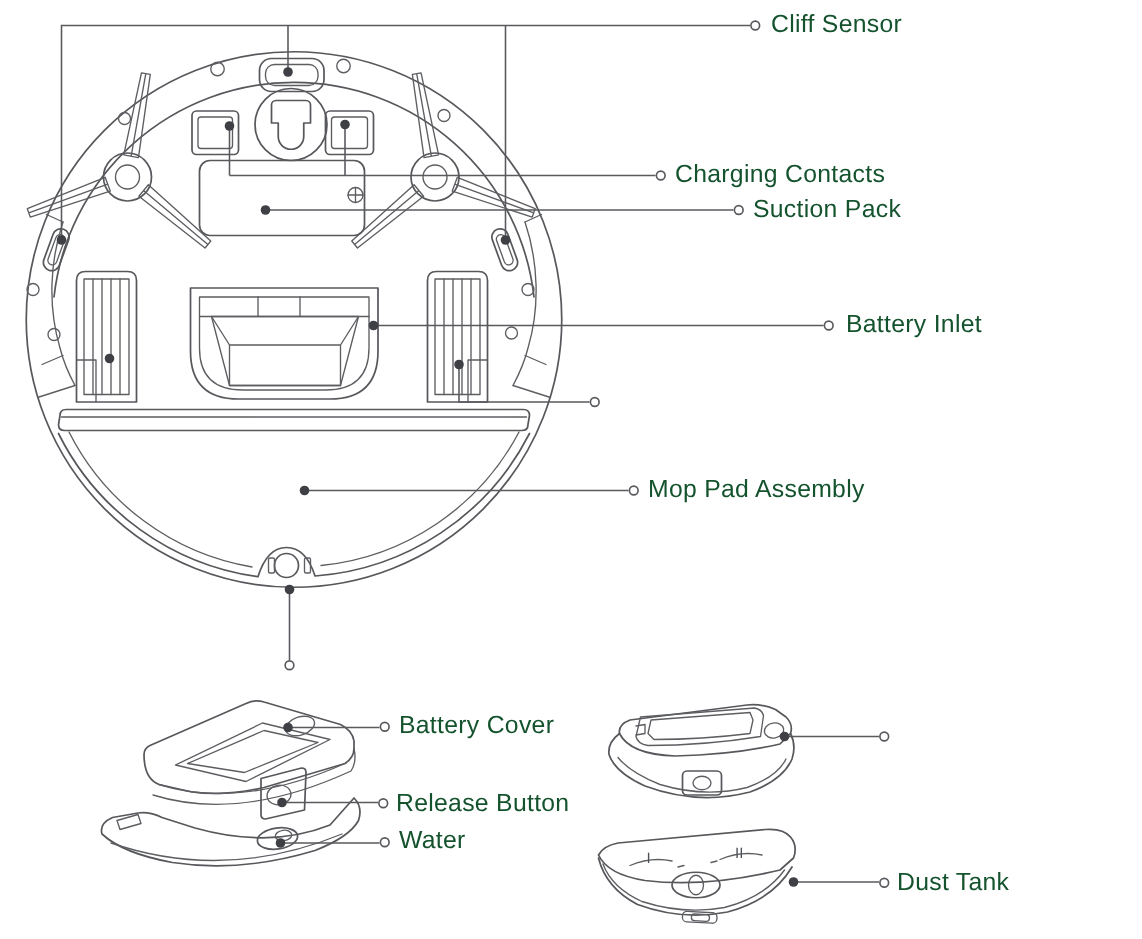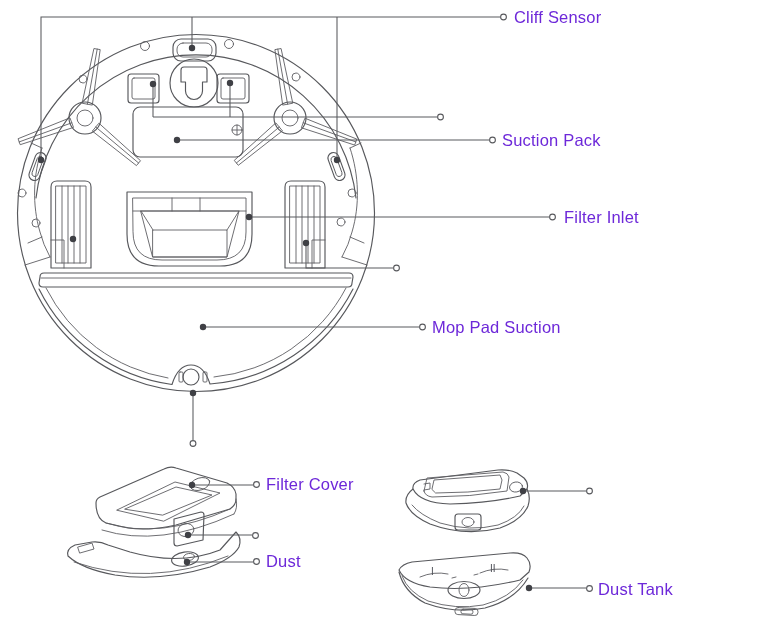--- a/index.html
+++ b/index.html
@@ -1,20 +1,20 @@
 <!DOCTYPE html>
 <html><head>
 <meta charset="utf-8">
 <style>
   html,body{margin:0;padding:0;background:#ffffff;}
   .stage{position:relative;width:761px;height:626px;background:#fff;overflow:hidden;
          font-family:"Liberation Sans",sans-serif;}
   .stage svg{position:absolute;left:0;top:0;}
   .lbl{position:absolute;transform:translateY(-50%);white-space:nowrap;
-       font-size:16.5px;letter-spacing:.2px;color:#6d28d9;}
+       font-size:16.5px;letter-spacing:.2px;color:#14532d;}
   .ln{fill:none;stroke:#57585c;stroke-width:1.15;stroke-linecap:round;stroke-linejoin:round;}
   .thin{fill:none;stroke:#5d5e62;stroke-width:.9;stroke-linecap:round;stroke-linejoin:round;}
   .call{fill:none;stroke:#595a5e;stroke-width:1.05;}
   .dot{fill:#3f4045;stroke:none;}
   .oc{fill:#ffffff;stroke:#595a5e;stroke-width:1.1;}
   .mark{font-family:"Liberation Sans",sans-serif;font-size:10px;fill:#4e5058;}
 </style>
 </head>
 <body>
 
@@ -223,20 +223,22 @@
       <rect class="thin" x="455" y="608" width="23" height="7" rx="3" transform="rotate(3 466 611)"></rect>
       <rect class="thin" x="461" y="609.5" width="12" height="4.5" rx="2" transform="rotate(3 467 611)"></rect>
     </g>
     <path class="call" d="M529,588 H586"></path>
     <circle class="dot" cx="529" cy="588" r="3.2"></circle>
         <circle class="oc" cx="589.5" cy="588.5" r="2.9"></circle>
   </g>
 </svg>
 
 <span class="lbl" style="left:514px;top:17px">Cliff Sensor</span>
+<span class="lbl" style="left:450px;top:117px">Charging Contacts</span>
 <span class="lbl" style="left:502px;top:140px">Suction Pack</span>
-<span class="lbl" style="left:564px;top:217px">Filter Inlet</span>
-<span class="lbl" style="left:432px;top:327px">Mop Pad Suction</span>
-<span class="lbl" style="left:266px;top:484px">Filter Cover</span>
-<span class="lbl" style="left:266px;top:561px">Dust</span>
+<span class="lbl" style="left:564px;top:217px">Battery Inlet</span>
+<span class="lbl" style="left:432px;top:327px">Mop Pad Assembly</span>
+<span class="lbl" style="left:266px;top:484px">Battery Cover</span>
+<span class="lbl" style="left:264px;top:536px">Release Button</span>
+<span class="lbl" style="left:266px;top:561px">Water</span>
 <span class="lbl" style="left:598px;top:589px">Dust Tank</span>
 
 </div>
 
 </body></html>

